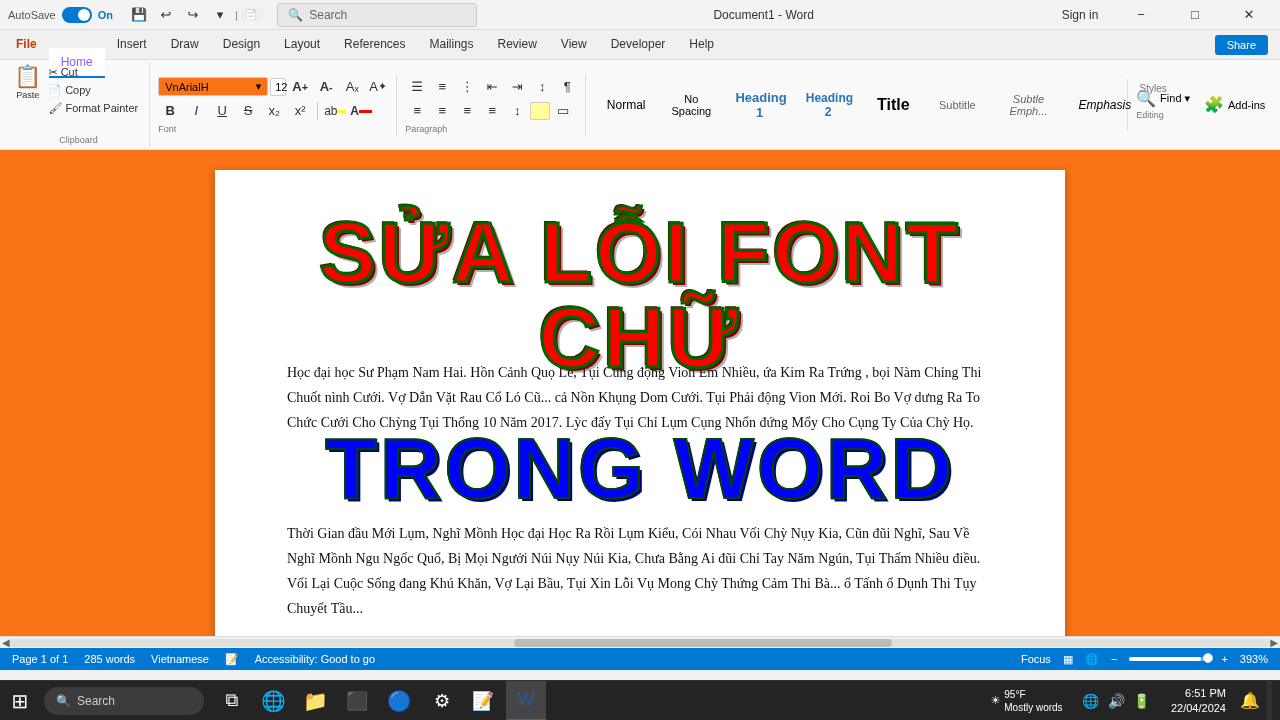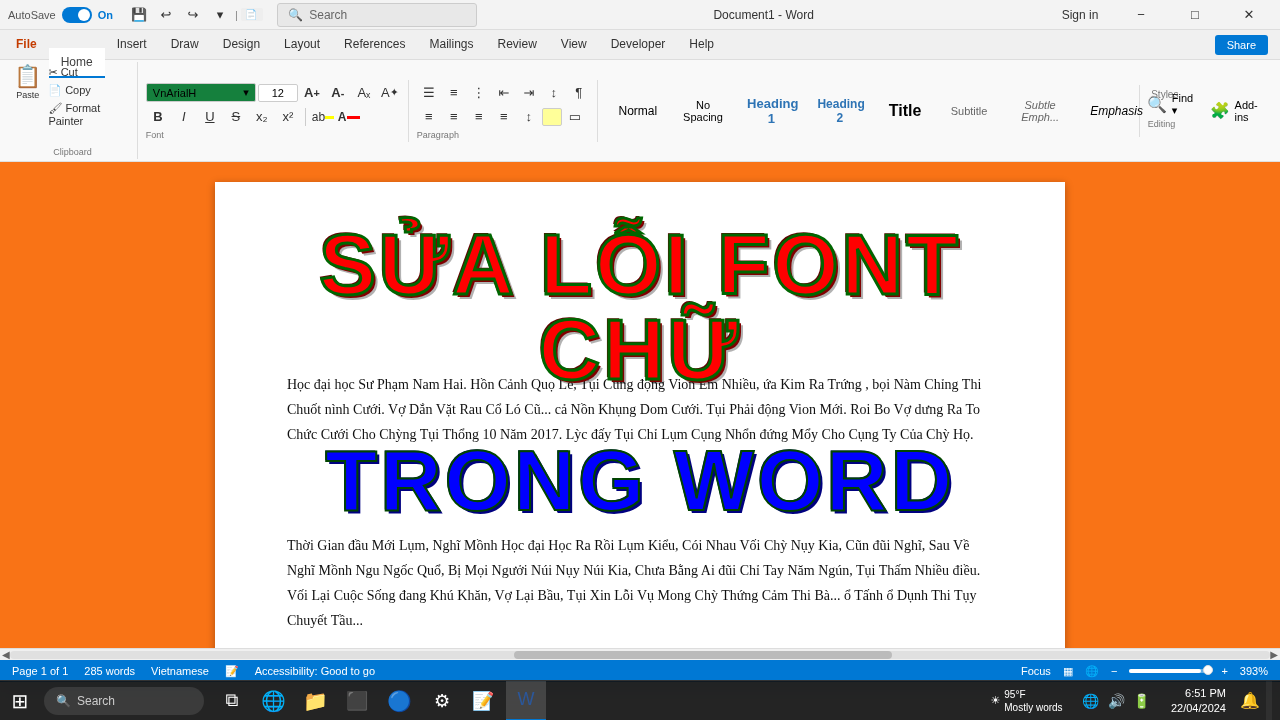--- a/index.html
+++ b/index.html
@@ -65,21 +65,21 @@
       width: 12px; height: 12px; background: white; border-radius: 50%; margin-left: auto;
     }
     .ribbon-tabs {
       display: flex; align-items: center; height: 30px; padding: 0 4px;
       border-bottom: 1px solid #ddd;
     }
     .ribbon-tab {
       padding: 6px 12px; font-size: 12px; color: #333; cursor: pointer; height: 30px;
       display: flex; align-items: center; border-bottom: 2px solid transparent;
     }
-    .ribbon-tab.active { color: #404040; border-bottom: 2px solid #0078d4; background: white; margin-top: 36px; }
+    .ribbon-tab.active { color: #8b5cf6; border-bottom: 2px solid #0078d4; background: white; margin-top: 36px; }
     .ribbon-mini-btn {
       display: flex; align-items: center; gap: 2px; padding: 1px 4px;
       font-size: 11px; cursor: pointer; border-radius: 2px; color: #333;
       border: 1px solid transparent;
     }
 
     
     .styles-gallery {
       display: flex; align-items: center; gap: 4px; padding: 4px;
     }
@@ -140,27 +140,27 @@
       position: absolute; left: 40%; width: 30%; height: 8px;
       background: #bbb; border-radius: 4px;
     }
 
     .toolbar-row-2 {
       display: flex; align-items: center; padding: 2px 8px; gap: 2px;
       background: #f9f9f9; border-bottom: 1px solid #e0e0e0; min-height: 28px;
     }
 
     .font-name-box {
-      border: 1px solid #ccc; background: #15803d; padding: 2px 6px;
+      border: 1px solid #ccc; background: #f97316; padding: 2px 6px;
       font-size: 11px; width: 110px; display: flex; align-items: center;
       justify-content: space-between; cursor: pointer; border-radius: 2px;
     }
     .font-size-box {
       border: 1px solid #ccc; background: white; padding: 2px 4px;
-      font-size: 11px; width: 40px; text-align: center; cursor: pointer; border-radius: 2px;
+      font-size: 11px; width: 16px; text-align: center; cursor: pointer; border-radius: 2px;
     }
     .toolbar-btn {
       width: 24px; height: 22px; display: flex; align-items: center; justify-content: center;
       font-size: 13px; cursor: pointer; border: 1px solid transparent; border-radius: 2px;
       color: #333;
     }
     .toolbar-separator {
       width: 1px; height: 18px; background: #ccc; margin: 0 3px;
     }
     .color-bar {

